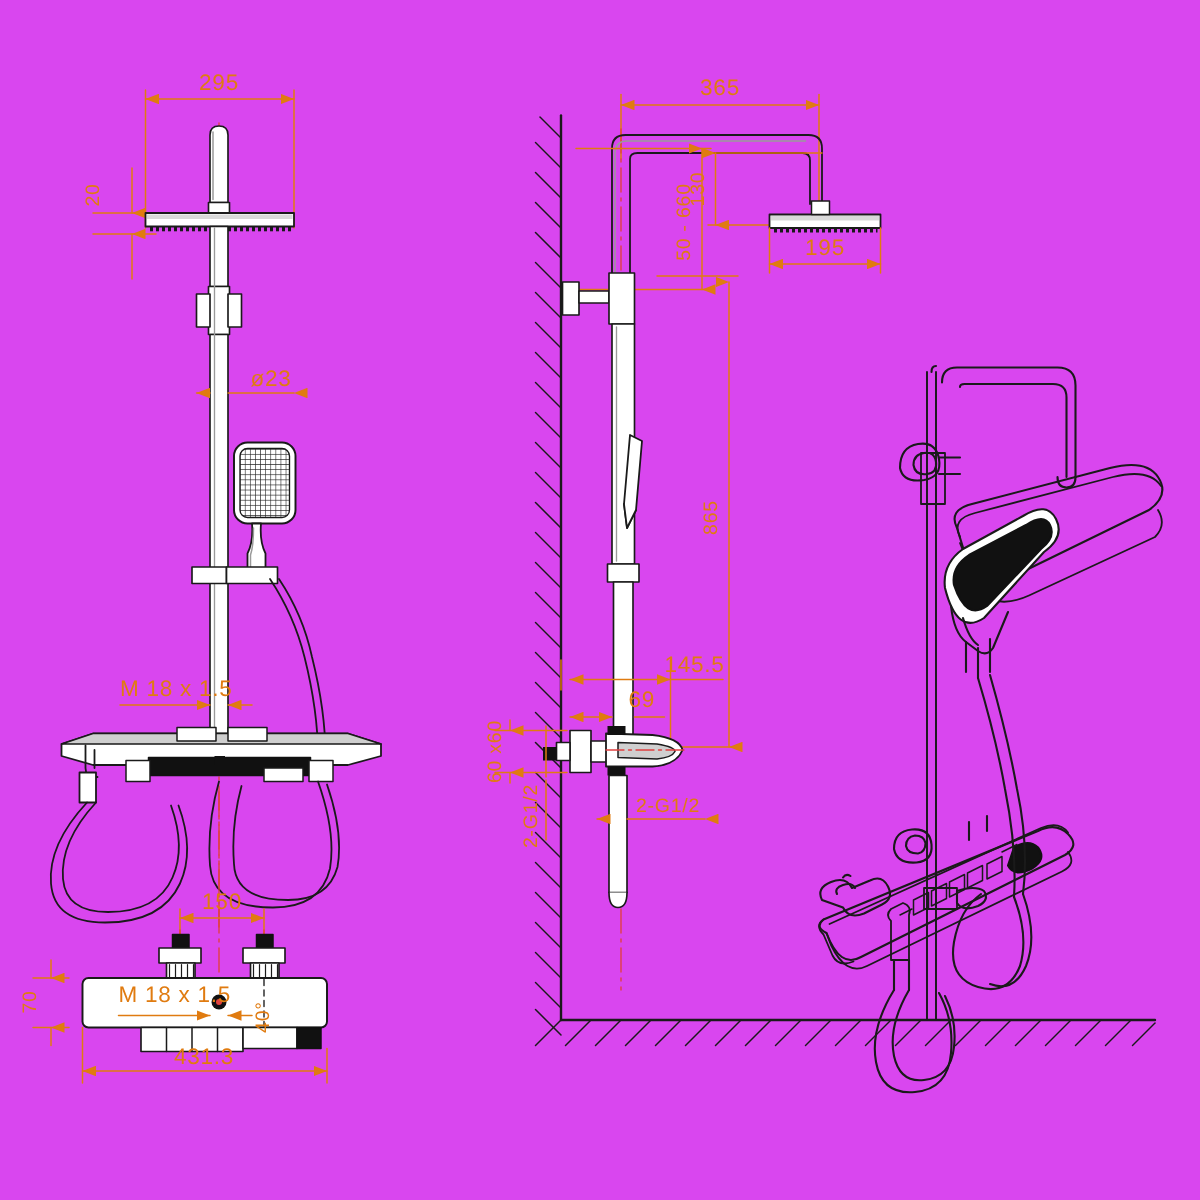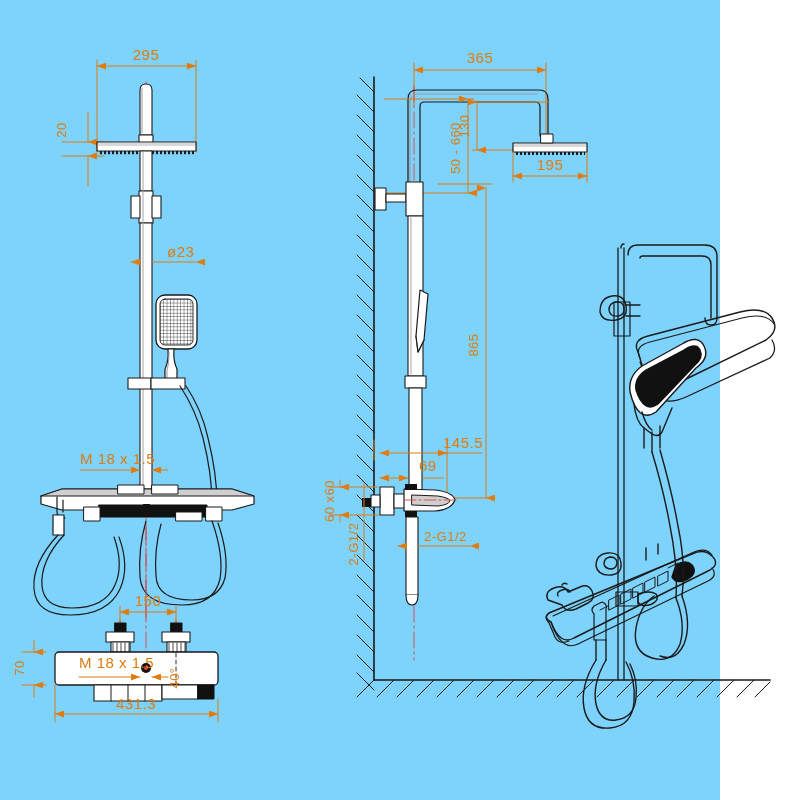--- a/index.html
+++ b/index.html
@@ -1,18 +1,18 @@
 <!DOCTYPE html>
 <html><head>
 <meta charset="utf-8">
 <style>
   html,body{margin:0;padding:0;background:#ffffff;}
   body{width:800px;height:800px;overflow:hidden;
        font-family:"Liberation Sans","DejaVu Sans",sans-serif;}
-  #sheet{position:relative;width:720px;height:800px;background:#7dd3fc;}
+  #sheet{position:relative;width:800px;height:800px;background:#d946ef;}
   svg{display:block;}
   .dimtxt{font-family:"Liberation Sans","DejaVu Sans",sans-serif;font-size:15px;fill:#E07B10;letter-spacing:.5px;}
   .dimtxt-s{font-size:13px;}
 </style>
 </head>
 <body>
 
 <div id="sheet">
 <svg width="800" height="800" viewBox="0 0 800 800">
 

